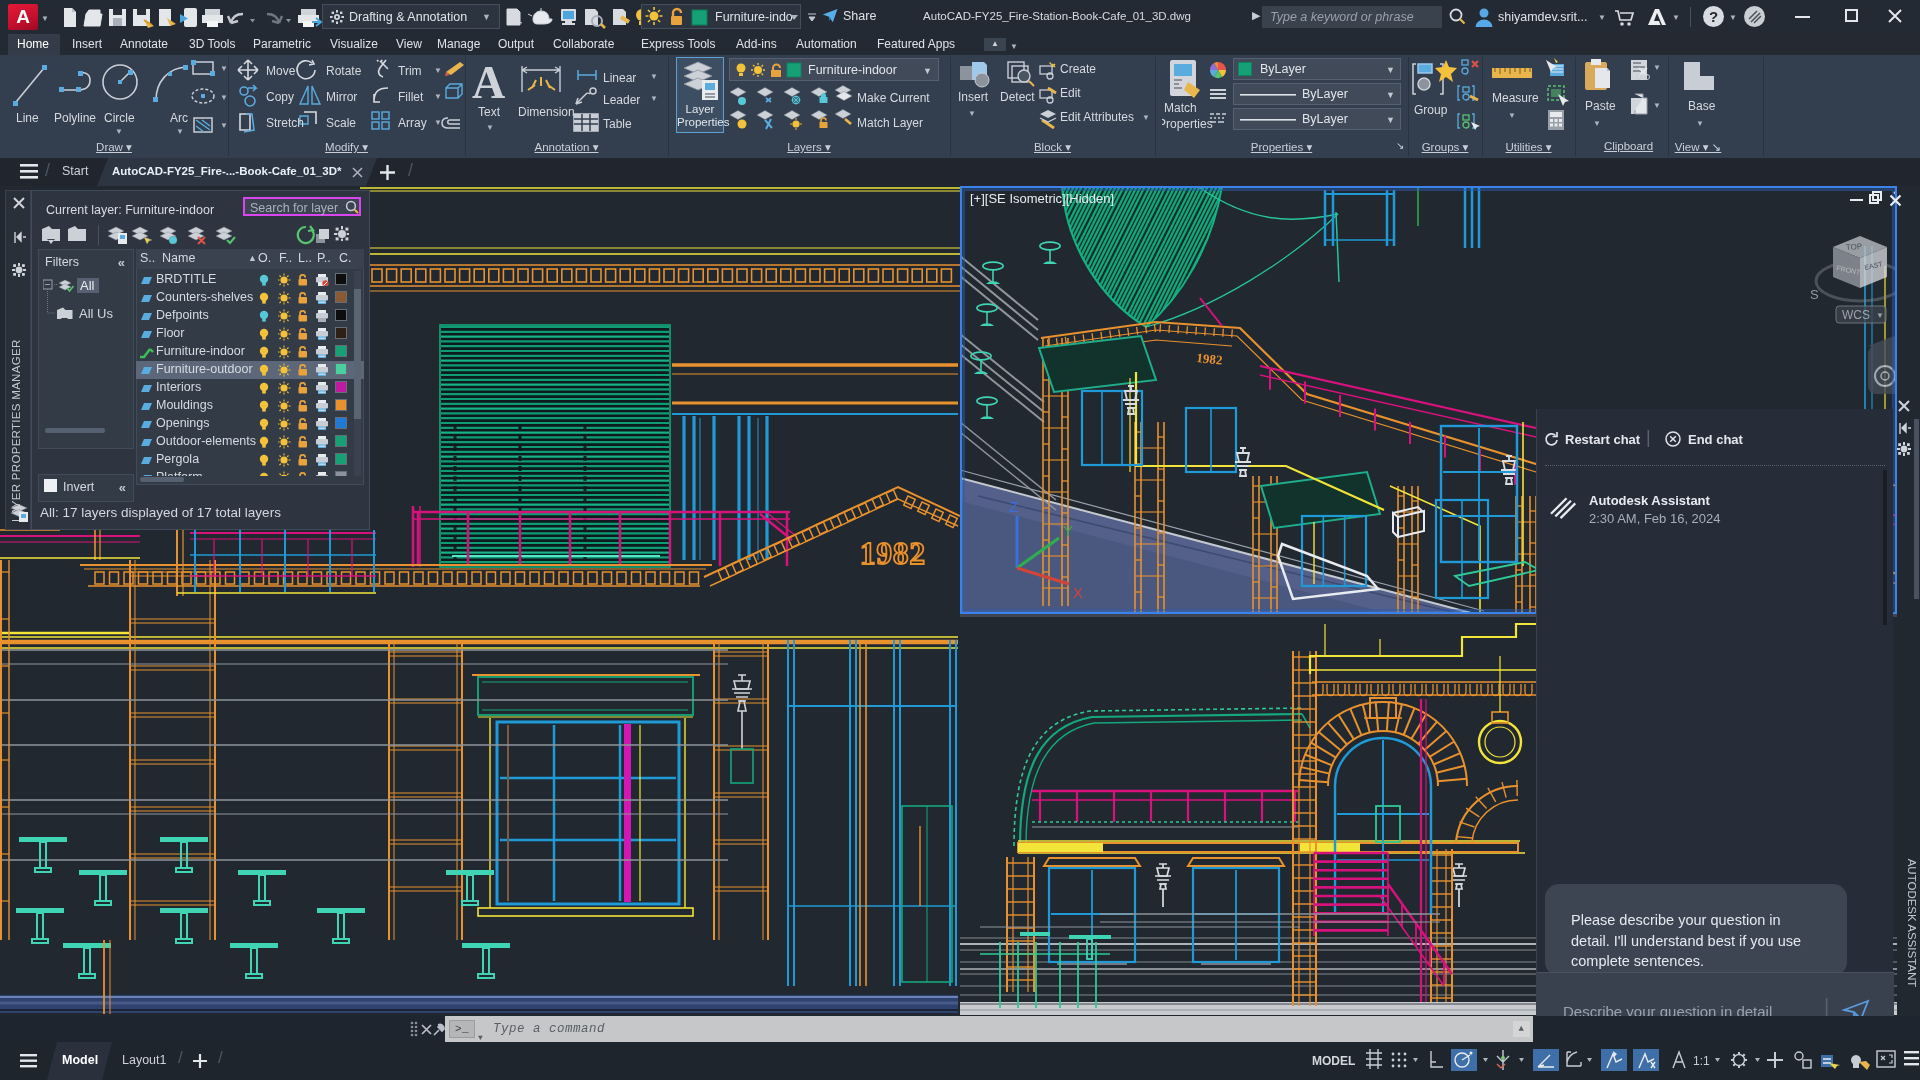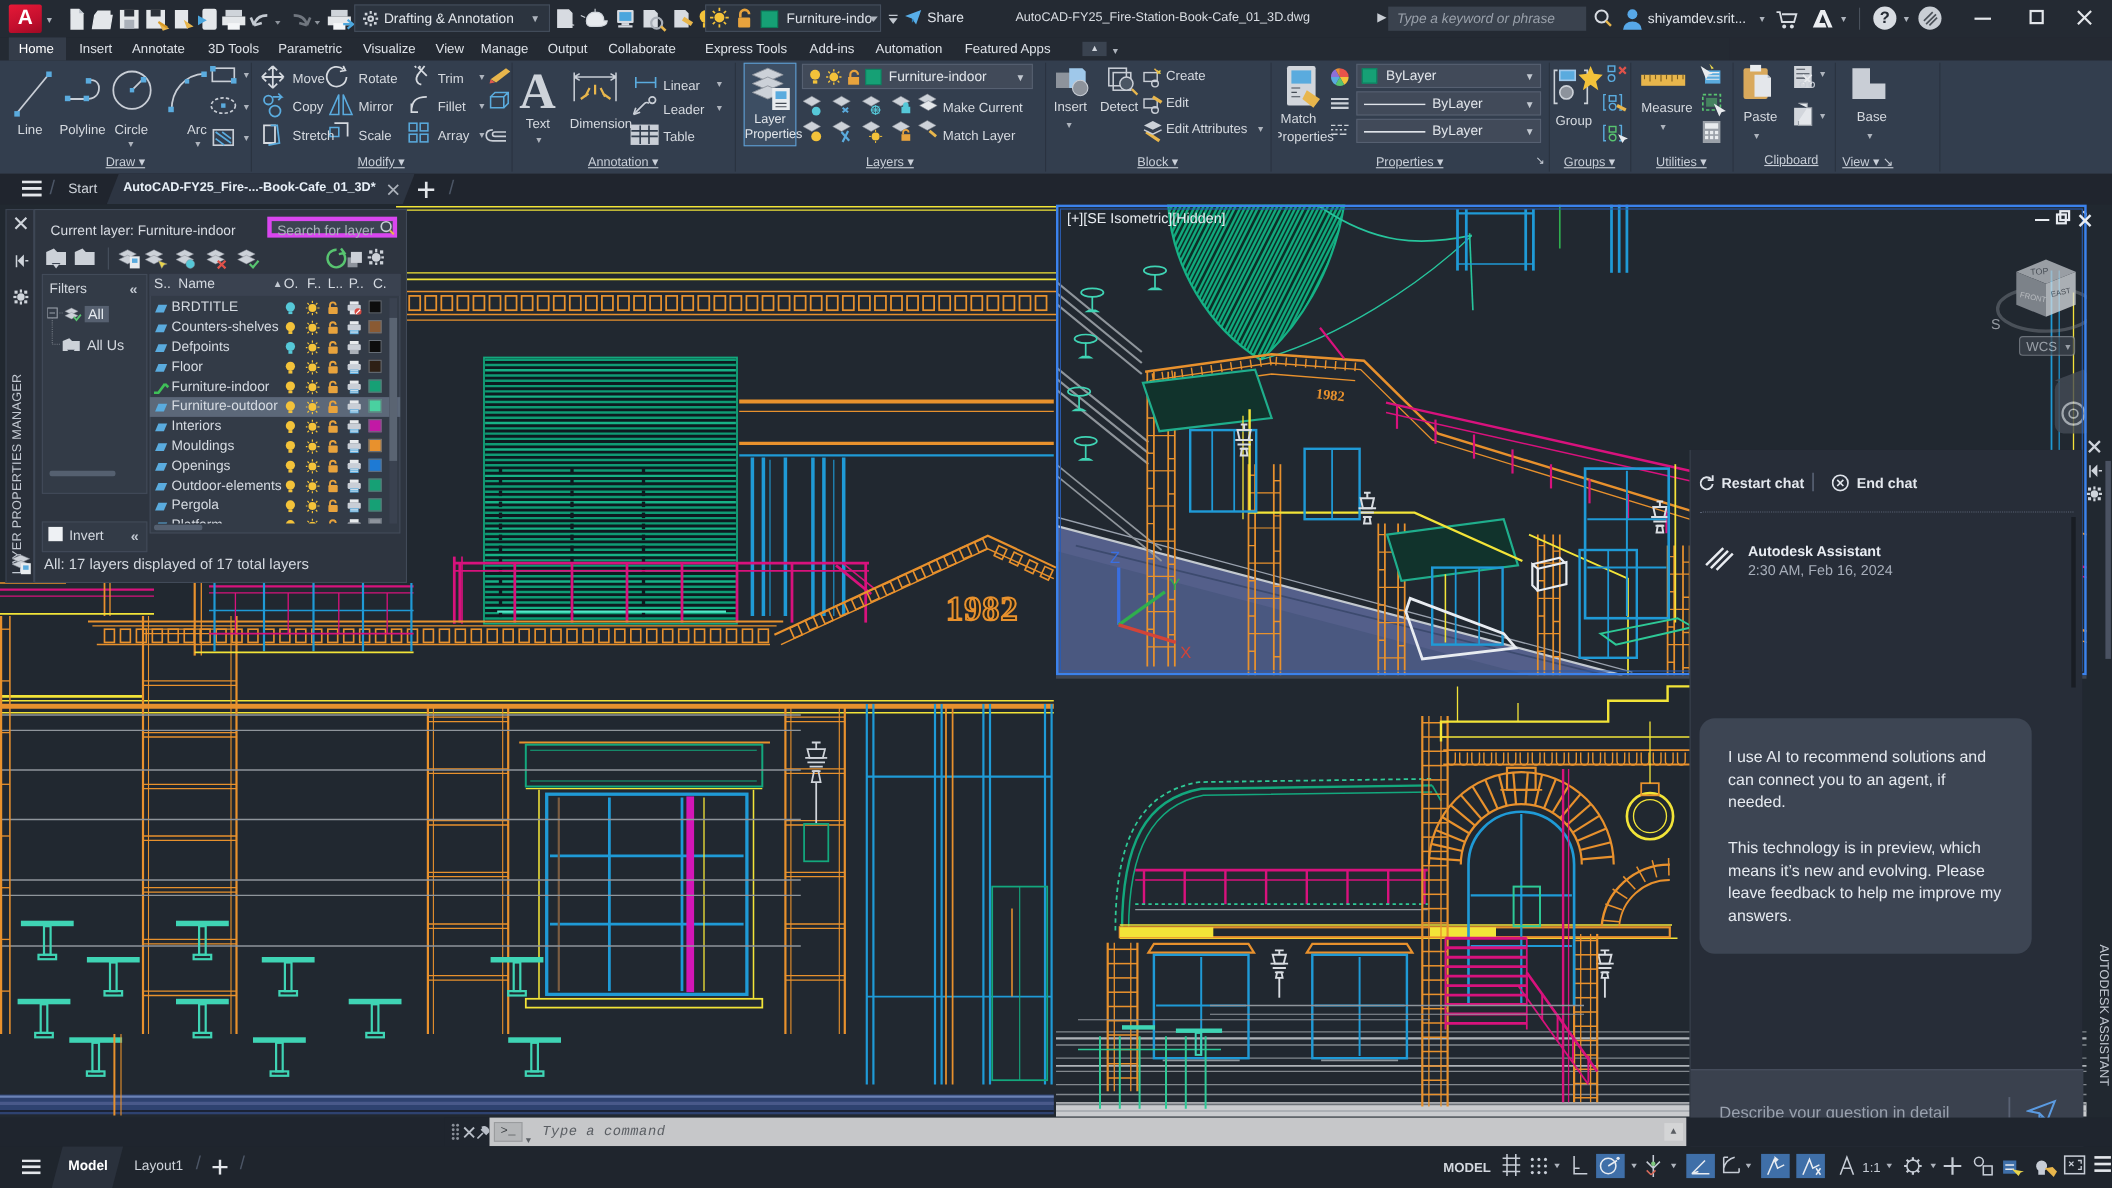--- a/index.html
+++ b/index.html
@@ -1663,21 +1663,21 @@
             <g fill="#ccd1d8" stroke="#80868f" stroke-width="0.5">
               <path d="M1 5 l8 -3.5 8 3.5 -8 3.5 Z"></path>
               <path d="M1 10 l8 -3.5 8 3.5 -8 3.5 Z"></path>
             </g>
             <rect x="9" y="9" width="9" height="10" fill="#e8ebee"></rect>
             <rect x="11" y="11" width="5" height="4" fill="#5aabde"></rect>
           </svg>
       </div>
       <div id="pal-main">
         <span style="position:absolute;left:14px;top:12px;color:#d8dce3;font-size:12.5px;">Current layer: Furniture-indoor</span>
-        <span style="position:absolute;left:211px;top:6px;width:118px;height:19px;background:#3c4452;border:4px solid #d946ef;color:#aab1bb;font-size:12.5px;line-height:18px;padding-left:5px;">Search for layer</span>
+        <span style="position:absolute;left:211px;top:6px;width:118px;height:19px;background:#3c4452;border:2px solid #d946ef;color:#aab1bb;font-size:12.5px;line-height:18px;padding-left:5px;">Search for layer</span>
         <svg style="position:absolute;left:313px;top:9px" width="14" height="14">
             <circle cx="6" cy="6" r="4.4" fill="none" stroke="#c9ced6" stroke-width="1.5"></circle>
             <path d="M9.5 9.5 l3.5 3.5" stroke="#e8b64c" stroke-width="1.8"></path>
           </svg>
         <svg style="position:absolute;left:8px;top:32px" width="325" height="24" viewBox="0 0 325 24">
           <g fill="#ccd1d8">
               <path d="M2 6 l7 -3 3 3 8 0 0 12 -18 0 Z"></path>
               <path d="M7 16 l8 0 -4 5 Z" fill="#3c4452"></path>
               <path d="M8 17 l6 0 -3 4 Z"></path>
               <path d="M28 6 l7 -3 3 3 8 0 0 12 -18 0 Z"></path>
@@ -2118,21 +2118,21 @@
         </svg>
       <span style="position:absolute;left:151px;top:23px;color:#e4e8ee;font-size:13px;font-weight:bold;">End chat</span>
       <div style="position:absolute;left:8px;top:56px;width:340px;border-top:1px dotted #5a6374;"></div>
       <svg style="position:absolute;left:12px;top:84px" width="30" height="26" viewBox="0 0 34 30">
           <g stroke="#e8ebf0" stroke-width="2.6" fill="none">
             <path d="M2 24 L20 6 M7 27 L25 9 M13 29 L30 12"></path>
           </g>
         </svg>
       <span style="position:absolute;left:52px;top:84px;color:#e8ecf2;font-size:13px;font-weight:bold;">Autodesk Assistant</span>
       <span style="position:absolute;left:52px;top:102px;color:#a7aeba;font-size:13px;">2:30 AM, Feb 16, 2024</span>
-      <div class="bubble" style="top:244px;height:214px;">I use AI to recommend solutions and can connect you to an agent, if needed.<br><br>This technology is in preview, which means it’s new and evolving. Please leave feedback to help me improve my answers.</div>
+      <div class="bubble" style="top:475px;height:92px;">Please describe your question in detail. I'll understand best if you use complete sentences.</div>
       <div style="position:absolute;left:0;top:563px;width:357px;height:86px;background:#3a414e;border-top:1px solid #4a5260;">
         <span style="position:absolute;left:26px;top:30px;color:#9aa2af;font-size:15px;">Describe your question in detail</span>
         <span style="position:absolute;left:287px;top:22px;color:#596274;font-size:20px;">|</span>
         <svg style="position:absolute;left:305px;top:26px" width="30" height="22" viewBox="0 0 30 22">
             <path d="M2 11 L26 2 L19 20 L12 13 Z M12 13 L12 19 L15 16" fill="none" stroke="#5a9ae0" stroke-width="1.8"></path>
           </svg>
       </div>
       <div style="position:absolute;left:346px;top:61px;width:4px;height:155px;background:#191d24;"></div>
     </div>
     <div class="abs" id="rgutter" style="left:0;top:0;width:1920px;height:830px;">

